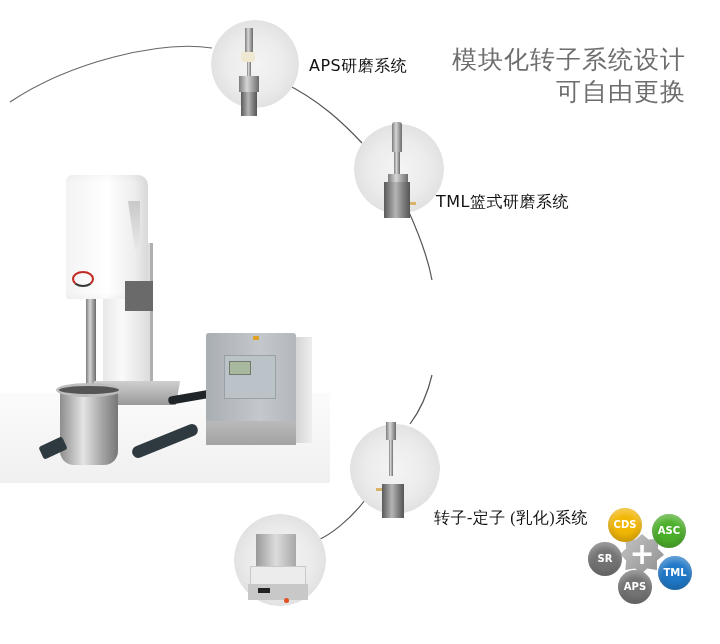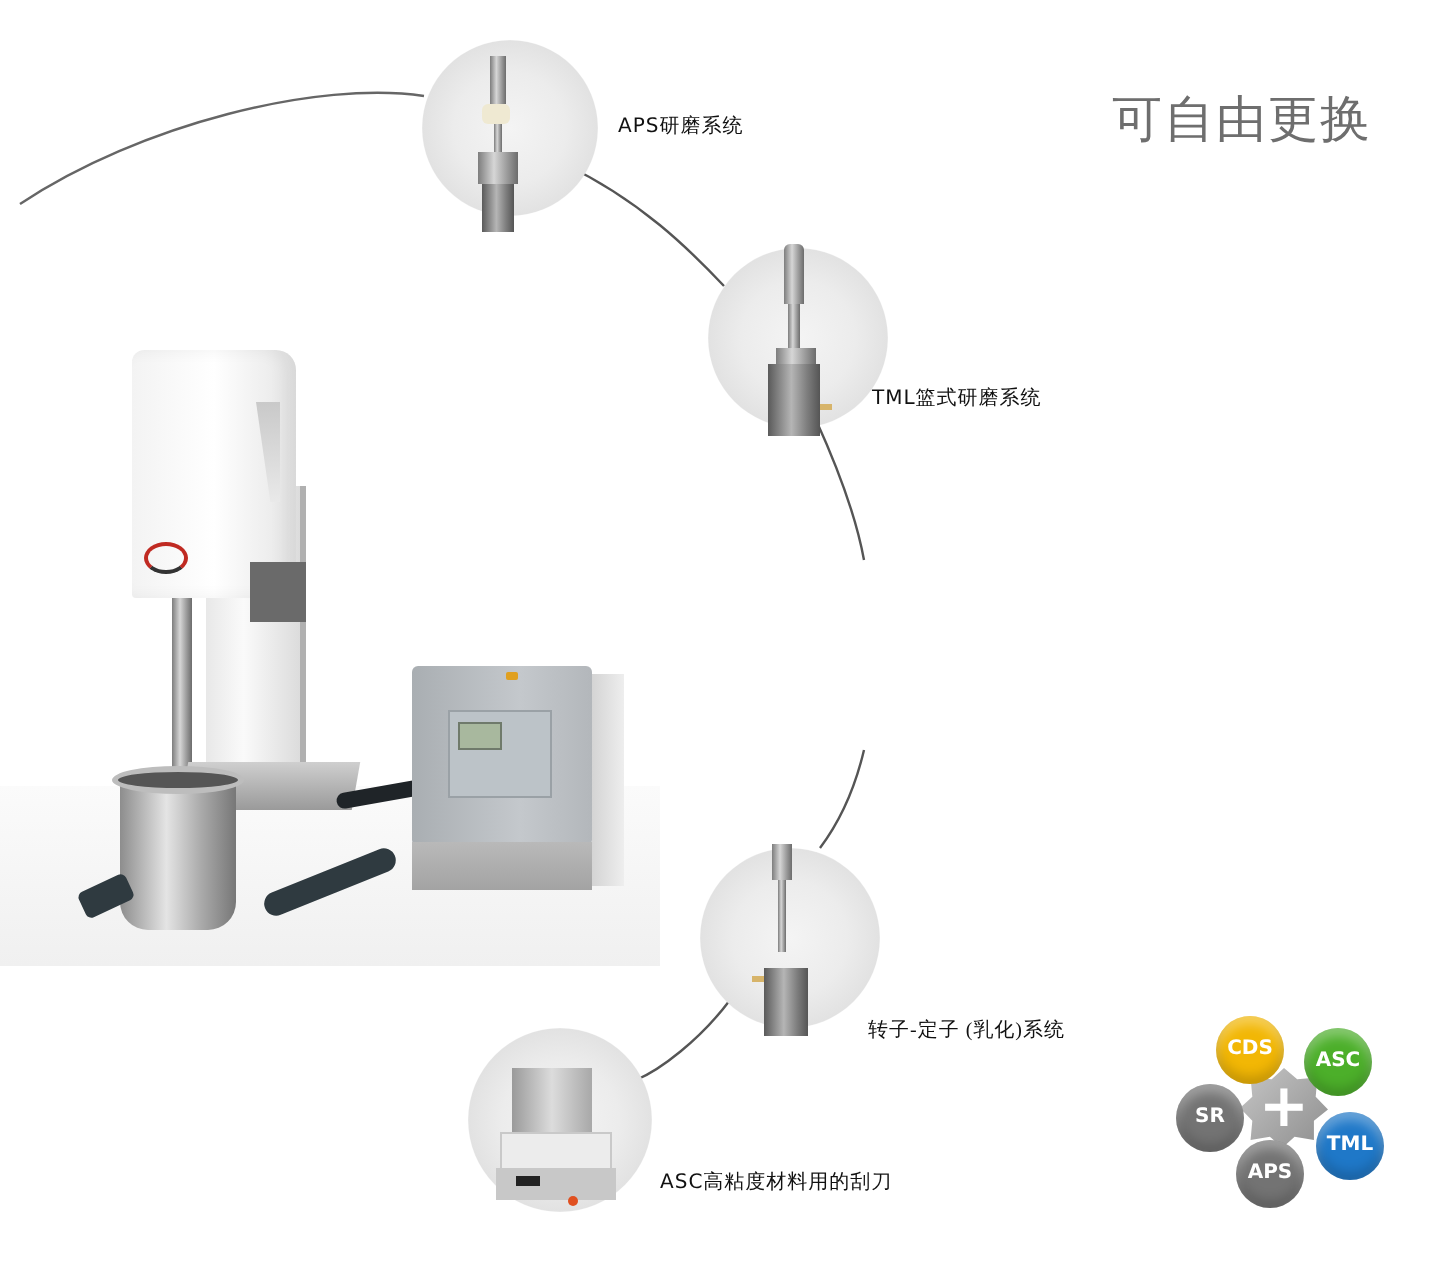--- a/index.html
+++ b/index.html
@@ -13,21 +13,21 @@
     }
     .headline .l1, .headline .l2 { display: block; }
 
     .node { position: absolute; }
     .bubble {
       position: absolute; border-radius: 50%;
       background: radial-gradient(circle at 50% 50%, #f4f4f4 0%, #ececec 45%, #e2e2e2 70%, rgba(255,255,255,0) 72%);
     }
     .node-label {
       position: absolute; white-space: nowrap; color: #111;
-      font-size: 10px; letter-spacing: 0.5px;
+      font-size: 16px; letter-spacing: 0.5px;
     }
 
     
     .part { position: absolute; }
     .metal { background: linear-gradient(90deg, #7d7d7d, #d6d6d6 40%, #a0a0a0 70%, #6c6c6c); }
     .metal-dark { background: linear-gradient(90deg, #5a5a5a, #b5b5b5 45%, #7e7e7e 75%, #555); }
     .brass { background: #d7b46a; }
     .cream { background: #efe9d2; }
 
     
@@ -70,20 +70,21 @@
 
   <svg class="arc" width="720" height="644">
     <path d="M 10 102 C 70 62, 160 40, 212 48" stroke="#666" stroke-width="1.2" fill="none"></path>
     <path d="M 282 82 C 320 100, 345 125, 362 143" stroke="#555" stroke-width="1.2" fill="none"></path>
     <path d="M 408 210 C 418 232, 428 258, 432 280" stroke="#555" stroke-width="1.2" fill="none"></path>
     <path d="M 432 375 C 428 392, 422 408, 410 424" stroke="#555" stroke-width="1.2" fill="none"></path>
     <path d="M 365 500 C 350 520, 330 535, 318 540" stroke="#555" stroke-width="1.2" fill="none"></path>
   </svg>
 
   <div class="headline">
+    <span class="l1">模块化转子系统设计</span>
     <span class="l2">可自由更换</span>
   </div>
 
   <div class="machine">
     <div class="floor"></div>
     <div class="column"></div>
     <div class="head">
       <div class="vent"></div>
       <div class="logo"></div>
     </div>
@@ -133,21 +134,20 @@
     <div class="node-label" style="left:88px;top:90px;">转子-定子 (乳化)系统</div>
   </div>
 
   <div class="node" style="left:230px;top:512px;width:240px;height:100px;">
     <div class="bubble" style="left:4px;top:2px;width:92px;height:92px;"></div>
     <div class="part" style="left:26px;top:22px;width:40px;height:40px;background:linear-gradient(90deg,#9a9a9a,#dcdcdc 50%,#a8a8a8);"></div>
     <div class="part" style="left:20px;top:54px;width:56px;height:20px;background:#ececec;border:1px solid #c9c9c9;"></div>
     <div class="part" style="left:18px;top:72px;width:60px;height:16px;background:#c8c8c8;"></div>
     <div class="part" style="left:28px;top:76px;width:12px;height:5px;background:#222;"></div>
     <div class="part" style="left:54px;top:86px;width:5px;height:5px;border-radius:50%;background:#e05020;"></div>
-    <div class="node-label" style="left:100px;top:72px;">ASC高粘度材料用的刮刀</div>
   </div>
 
   <div class="badge-wrap">
     <div class="gear"></div>
     <div class="plus">+</div>
     <div class="dot" style="left:22px;top:4px;background:#f2b705;">CDS</div>
     <div class="dot" style="left:66px;top:10px;background:#4caf2a;">ASC</div>
     <div class="dot" style="left:2px;top:38px;background:#737373;">SR</div>
     <div class="dot" style="left:72px;top:52px;background:#1f78c8;">TML</div>
     <div class="dot" style="left:32px;top:66px;background:#737373;">APS</div>

